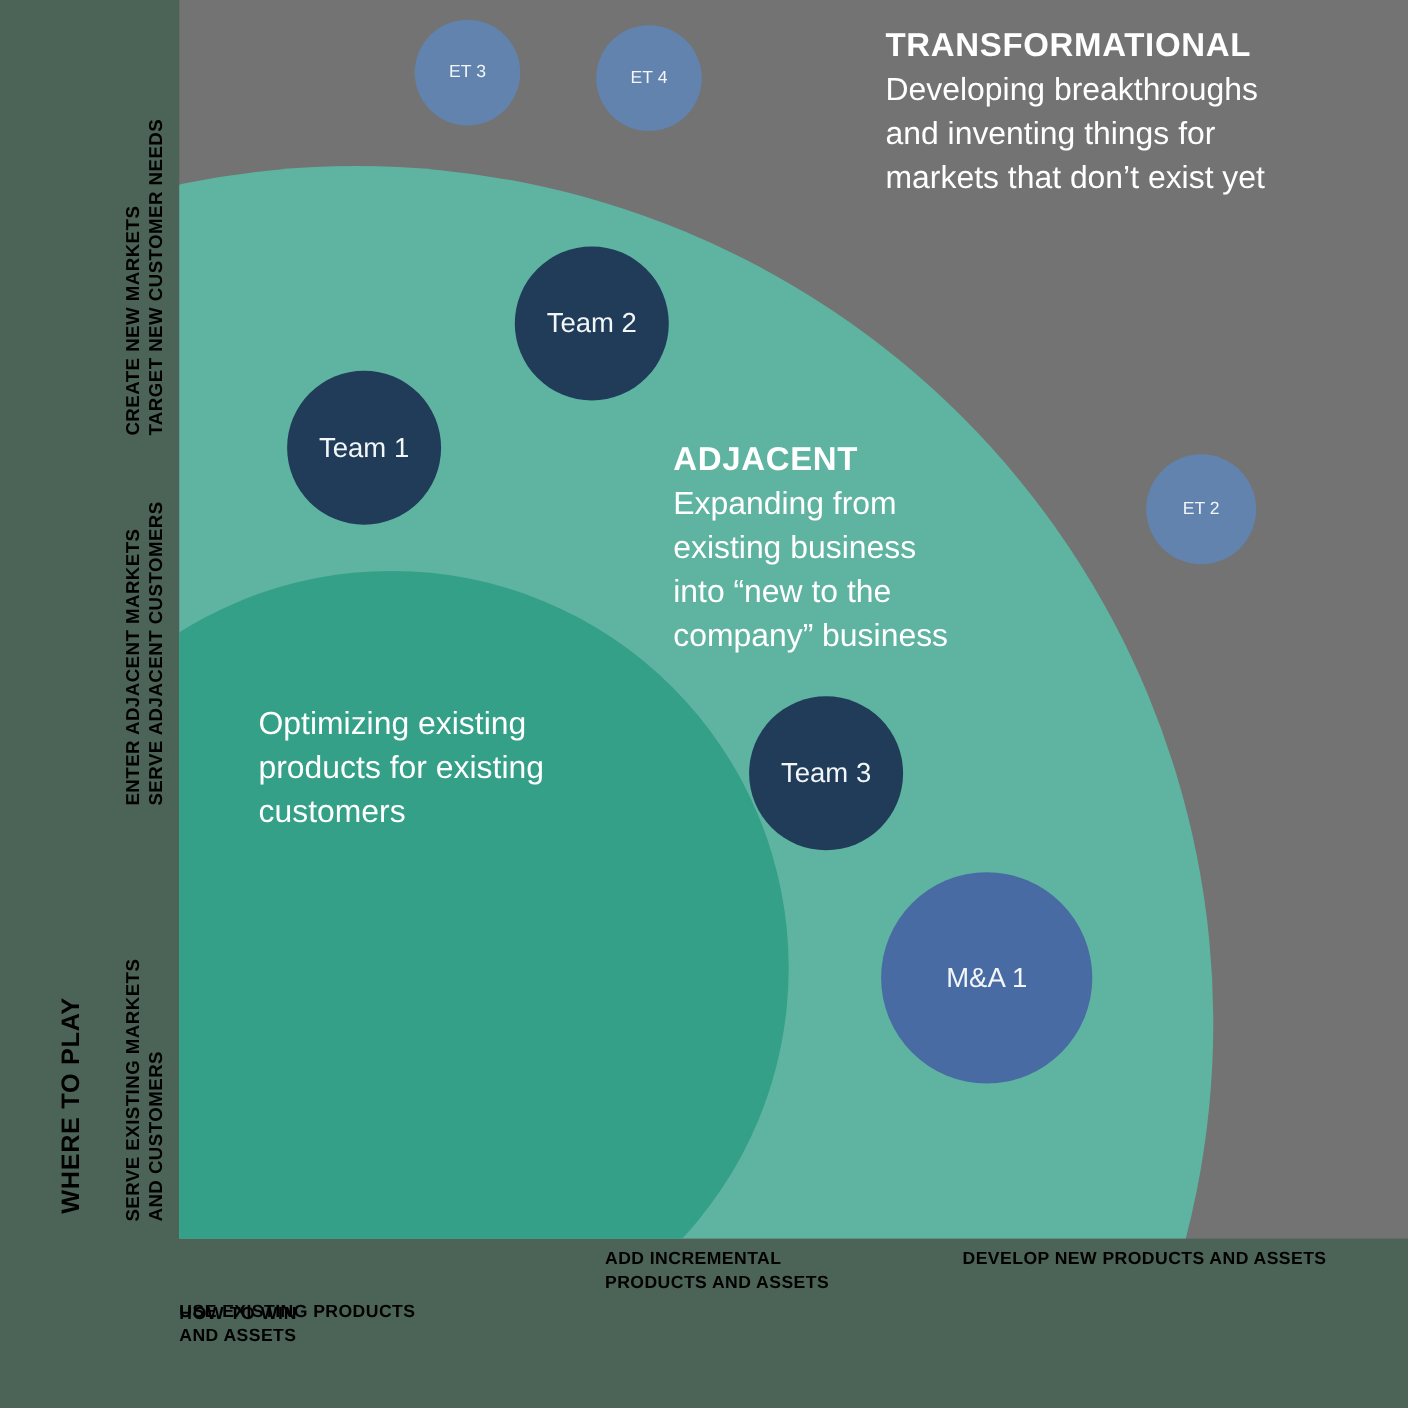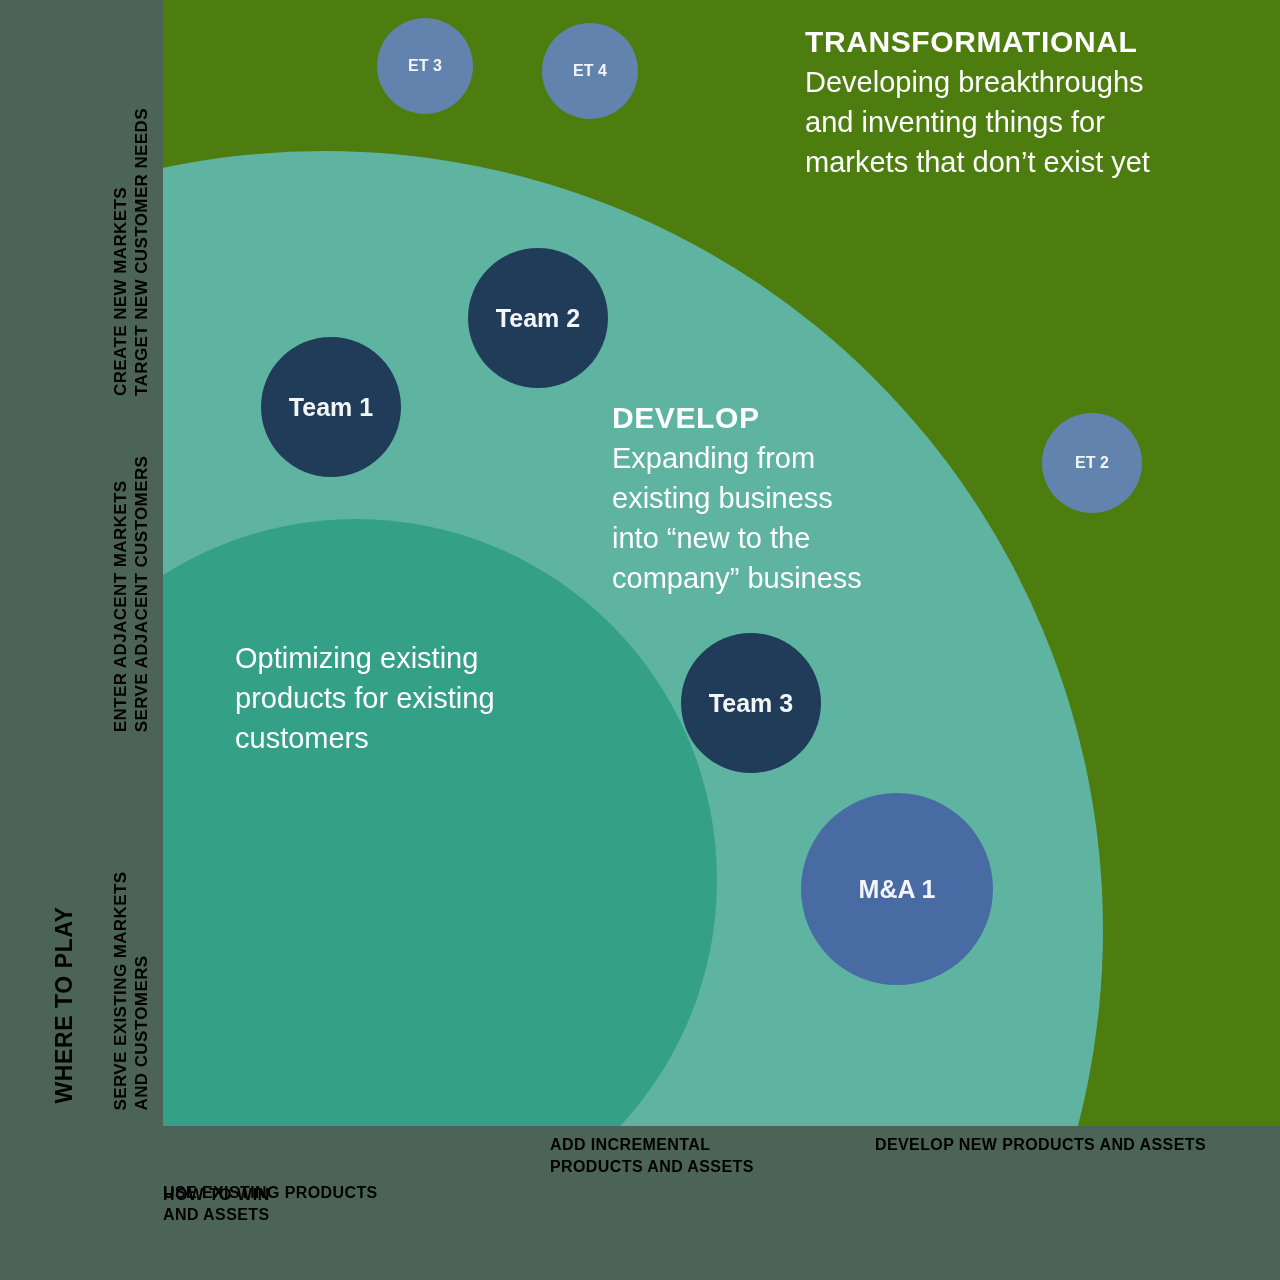--- a/index.html
+++ b/index.html
@@ -55,27 +55,27 @@
   .zl-adjacent         { left: 449px; top: 398px; width: 420px; }
   .zl-core             { left: 72px;  top: 638px; width: 420px; }
   
   .bubble {
     position: absolute;
     border-radius: 50%;
     display: flex;
     align-items: center;
     justify-content: center;
     color: #f2f6f8;
-    font-weight: bold;
+    font-weight: normal;
   }
   .bubble.team { font-size: 25px; }
   .bubble.ma   { font-size: 25px; }
   .bubble.et   { font-size: 16px; }
   .b-team1 { left: 98px;  top: 337px; width: 140px; height: 140px; justify-content: center; }
-  .b-team2 { left: 305px; top: 248px; width: 140px; height: 140px; }
+  .b-team2 { left: 305px; top: 224px; width: 140px; height: 140px; }
   .b-team3 { left: 518px; top: 633px; width: 140px; height: 140px; align-items: center; }
   .b-ma1   { left: 638px; top: 793px; width: 192px; height: 192px; }
   .b-et1   { left: 989px; top: 230px; width: 96px;  height: 96px; }
   .b-et2   { left: 879px; top: 413px; width: 100px; height: 100px; }
   .b-et3   { left: 214px; top: 18px;  width: 96px;  height: 96px; }
   .b-et4   { left: 379px; top: 23px;  width: 96px;  height: 96px; justify-content: center; }
   
   .axis-text {
     position: absolute;
     color: #000000;
@@ -113,34 +113,34 @@
     left: 163px; top: 1186px;
     font-size: 16px;
     letter-spacing: 0.6px;
   }
 </style>
 </head>
 <body>
 
 <div class="stage">
 
-  <div class="plot" style="background-color: #4d7c0f;">
+  <div class="plot" style="background-color: #737373;">
 
     <div class="zone-circle zone-adjacent" style="background-color: rgb(94, 180, 161);"></div>
     <div class="zone-circle zone-core" style="background-color: rgb(51, 160, 135);"></div>
 
     <div class="zone-label zl-transformational">
       <div class="zt">TRANSFORMATIONAL</div>
       <div class="zd">Developing breakthroughs
 and inventing things for
 markets that don’t exist yet</div>
     </div>
 
     <div class="zone-label zl-adjacent">
-      <div class="zt">DEVELOP</div>
+      <div class="zt">ADJACENT</div>
       <div class="zd">Expanding from
 existing business
 into “new to the
 company” business</div>
     </div>
 
     <div class="zone-label zl-core">
       <div class="zd">Optimizing existing
 products for existing
 customers</div>

